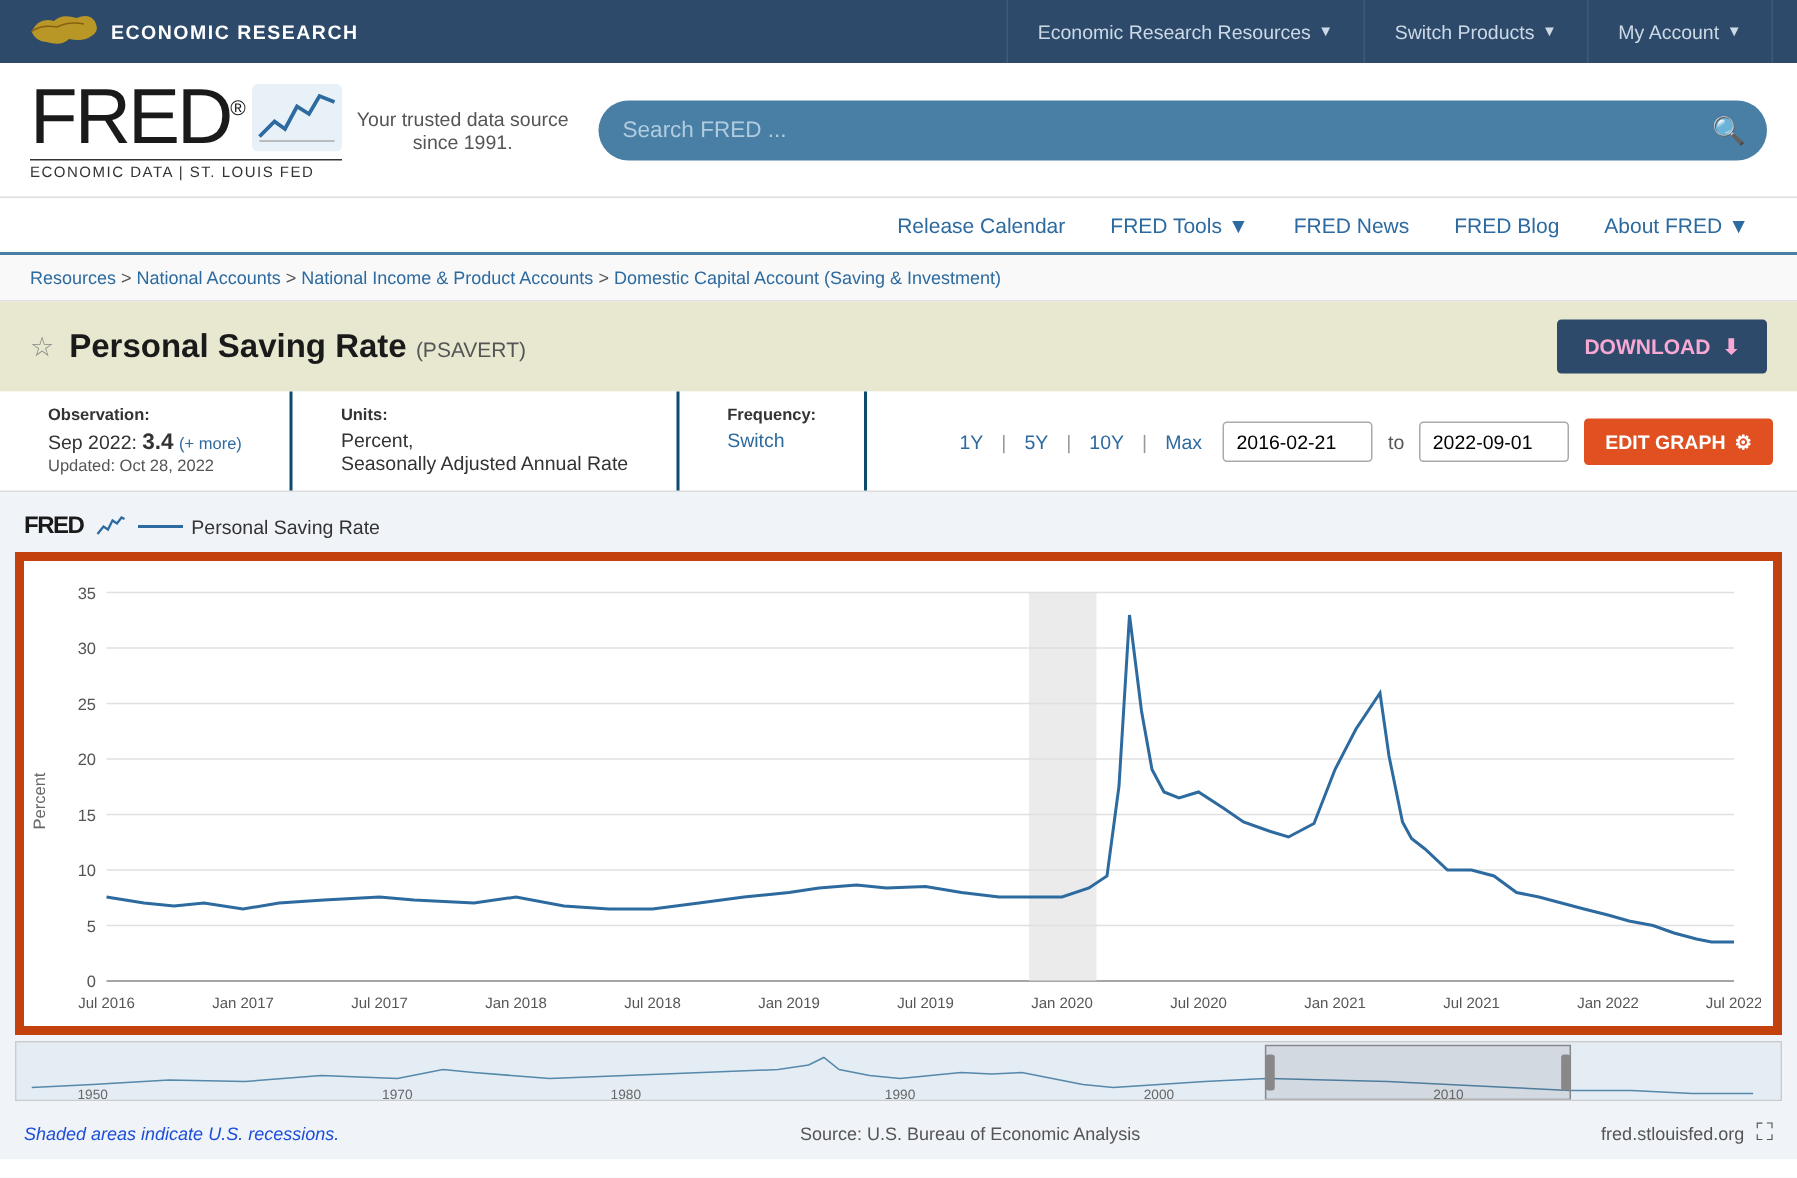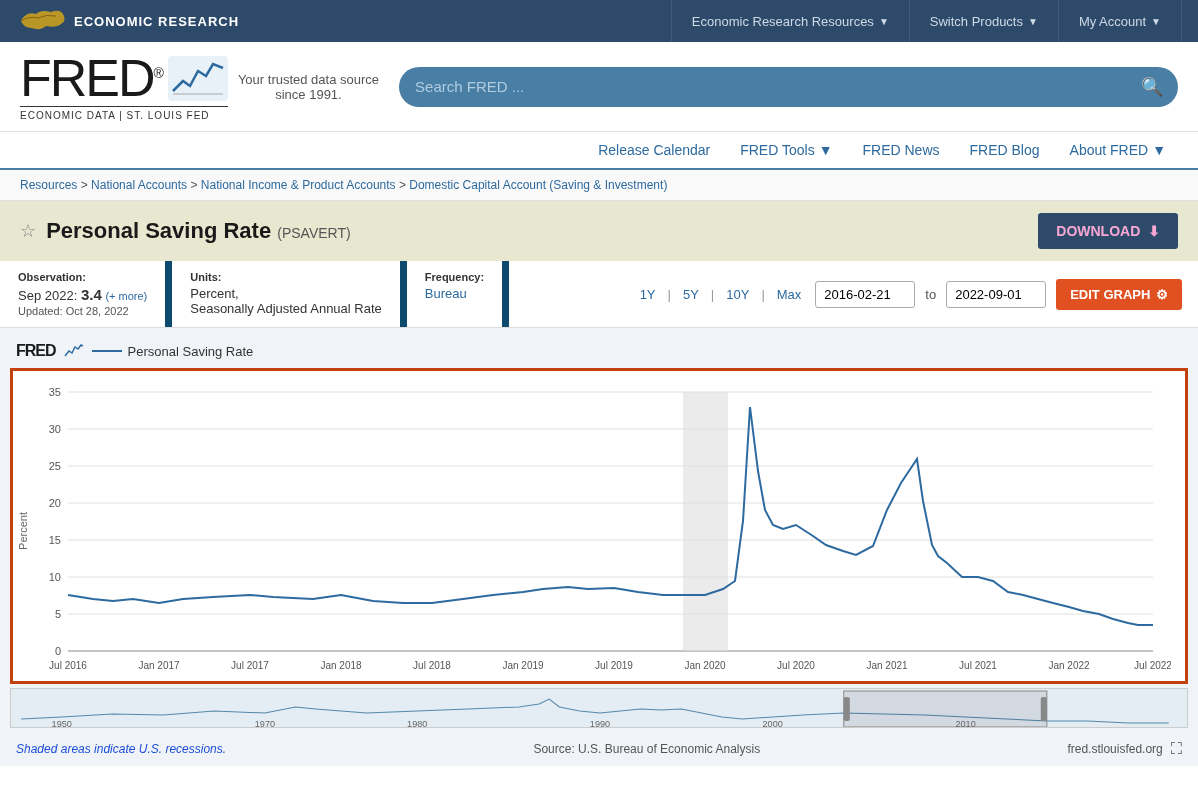--- a/index.html
+++ b/index.html
@@ -198,22 +198,22 @@
 
     
     .obs-bar {
       background: #fff;
       border-bottom: 1px solid #ddd;
       display: flex;
       align-items: stretch;
       padding: 0;
     }
     .obs-section {
-      padding: 10px 18px;
-      border-right: 7px solid #0c4a6e;
+      padding: 10px 32px;
+      border-right: 2px solid #0c4a6e;
     }
     .obs-label {
       font-size: 11px;
       font-weight: bold;
       color: #333;
       margin-bottom: 3px;
     }
     .obs-value {
       font-size: 13px;
       color: #333;
@@ -292,21 +292,21 @@
     }
     .legend-line {
       width: 30px;
       height: 2px;
       background: #2d6a9f;
     }
     .chart-svg-wrapper {
       position: relative;
       background: #fff;
       margin: 0 10px;
-      border: 3px solid #c2410c;
+      border: 6px solid #c2410c;
     }
 
     
     .mini-timeline {
       height: 40px;
       background: #e8eef4;
       margin: 4px 10px;
       border: 1px solid #ccc;
       position: relative;
       overflow: hidden;
@@ -447,21 +447,21 @@
   </div>
   <div class="obs-section">
     <div class="obs-label">Units:</div>
     <div class="obs-value">
       Percent,<br>Seasonally Adjusted Annual Rate
     </div>
   </div>
   <div class="obs-section">
     <div class="obs-label">Frequency:</div>
     <div class="obs-value">
-      <span style="color:#2d6a9f;">Bureau</span>
+      <span style="color:#2d6a9f;">Switch</span>
     </div>
   </div>
   <div class="time-range-section">
     <div class="time-range-links">
       <span>1Y</span>
       <span class="time-range-sep">|</span>
       <span>5Y</span>
       <span class="time-range-sep">|</span>
       <span>10Y</span>
       <span class="time-range-sep">|</span>

